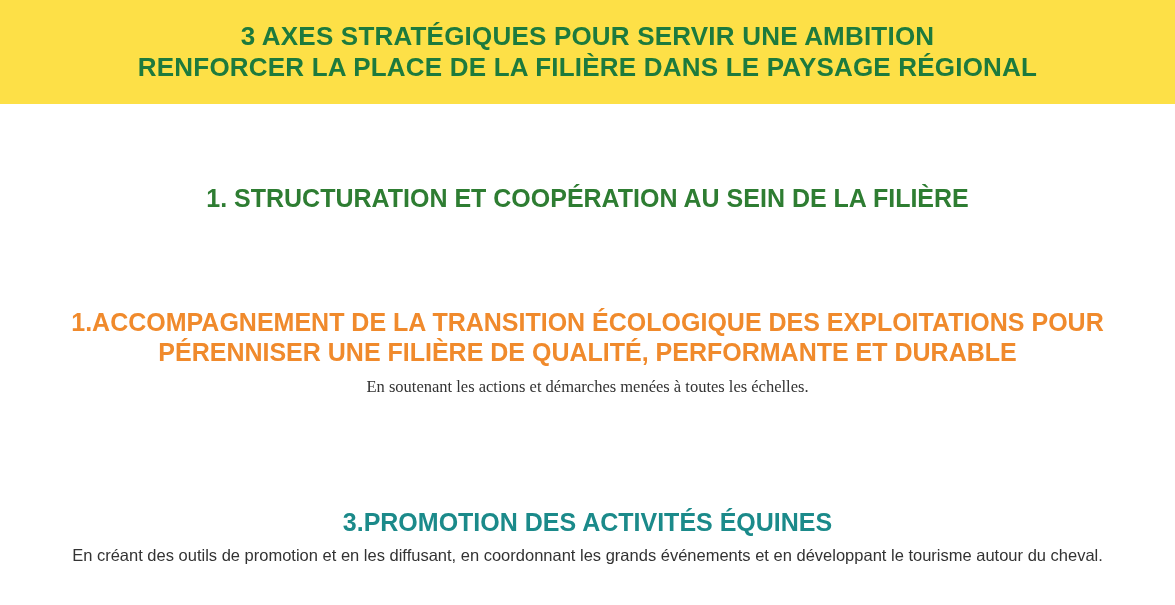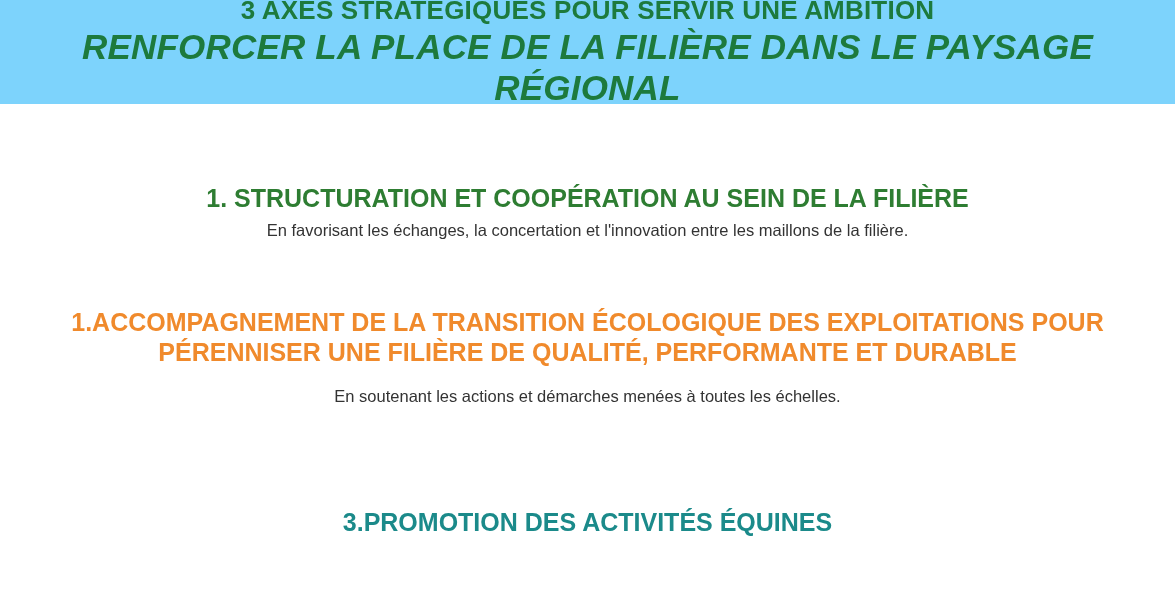--- a/index.html
+++ b/index.html
@@ -18,39 +18,38 @@
     width: 1175px;
     height: 605px;
     background: #ffffff;
   }
   .banner {
     position: absolute;
     left: 0;
     top: 0;
     width: 1175px;
     height: 104px;
-    background: #7dd3fc;
+    background: #fde047;
     display: flex;
     flex-direction: column;
     align-items: center;
     justify-content: center;
   }
   .banner-line {
     color: #1d7a3d;
     font-weight: bold;
     text-align: center;
     letter-spacing: 0.2px;
     line-height: 1.18;
   }
   .banner-line-1 {
     font-size: 26px;
   }
   .banner-line-2 {
-    font-size: 35px;
-    font-style: italic;
+    font-size: 26px;
   }
   .content {
     position: absolute;
     left: 0;
     top: 104px;
     width: 966px;
     height: 501px;
   }
   .axis-block {
     position: absolute;
@@ -82,46 +81,47 @@
   }
   .axis-desc {
     color: #333333;
     font-size: 16.5px;
     line-height: 1.35;
     margin: 6px auto 0 auto;
     max-width: 1160px;
     padding: 0 8px;
   }
   .axis-2 .axis-desc {
-    margin-top: 18px;
+    margin-top: 9px;
+    font-family: Liberation Serif, serif;
   }
   .axis-3 .axis-desc {
     margin-top: 7px;
   }
 </style>
 </head>
 <body>
 
 <div class="page">
 
   <div class="banner">
     <div class="banner-line banner-line-1">3 AXES STRATÉGIQUES POUR SERVIR UNE AMBITION</div>
     <div class="banner-line banner-line-2">RENFORCER LA PLACE DE LA FILIÈRE DANS LE PAYSAGE RÉGIONAL</div>
   </div>
 
   <div class="content">
 
     <div class="axis-block axis-1">
       <div class="axis-title">1. STRUCTURATION ET COOPÉRATION AU SEIN DE LA FILIÈRE</div>
-      <div class="axis-desc">En favorisant les échanges, la concertation et l'innovation entre les maillons de la filière.</div>
     </div>
 
     <div class="axis-block axis-2">
       <div class="axis-title">1.ACCOMPAGNEMENT DE LA TRANSITION ÉCOLOGIQUE DES EXPLOITATIONS POUR PÉRENNISER UNE FILIÈRE DE QUALITÉ, PERFORMANTE ET DURABLE</div>
       <div class="axis-desc">En soutenant les actions et démarches menées à toutes les échelles.</div>
     </div>
 
     <div class="axis-block axis-3">
       <div class="axis-title">3.PROMOTION DES ACTIVITÉS ÉQUINES</div>
+      <div class="axis-desc">En créant des outils de promotion et en les diffusant, en coordonnant les grands événements et en développant le tourisme autour du cheval.</div>
     </div>
 
   </div>
 </div>
 
 </body></html>

